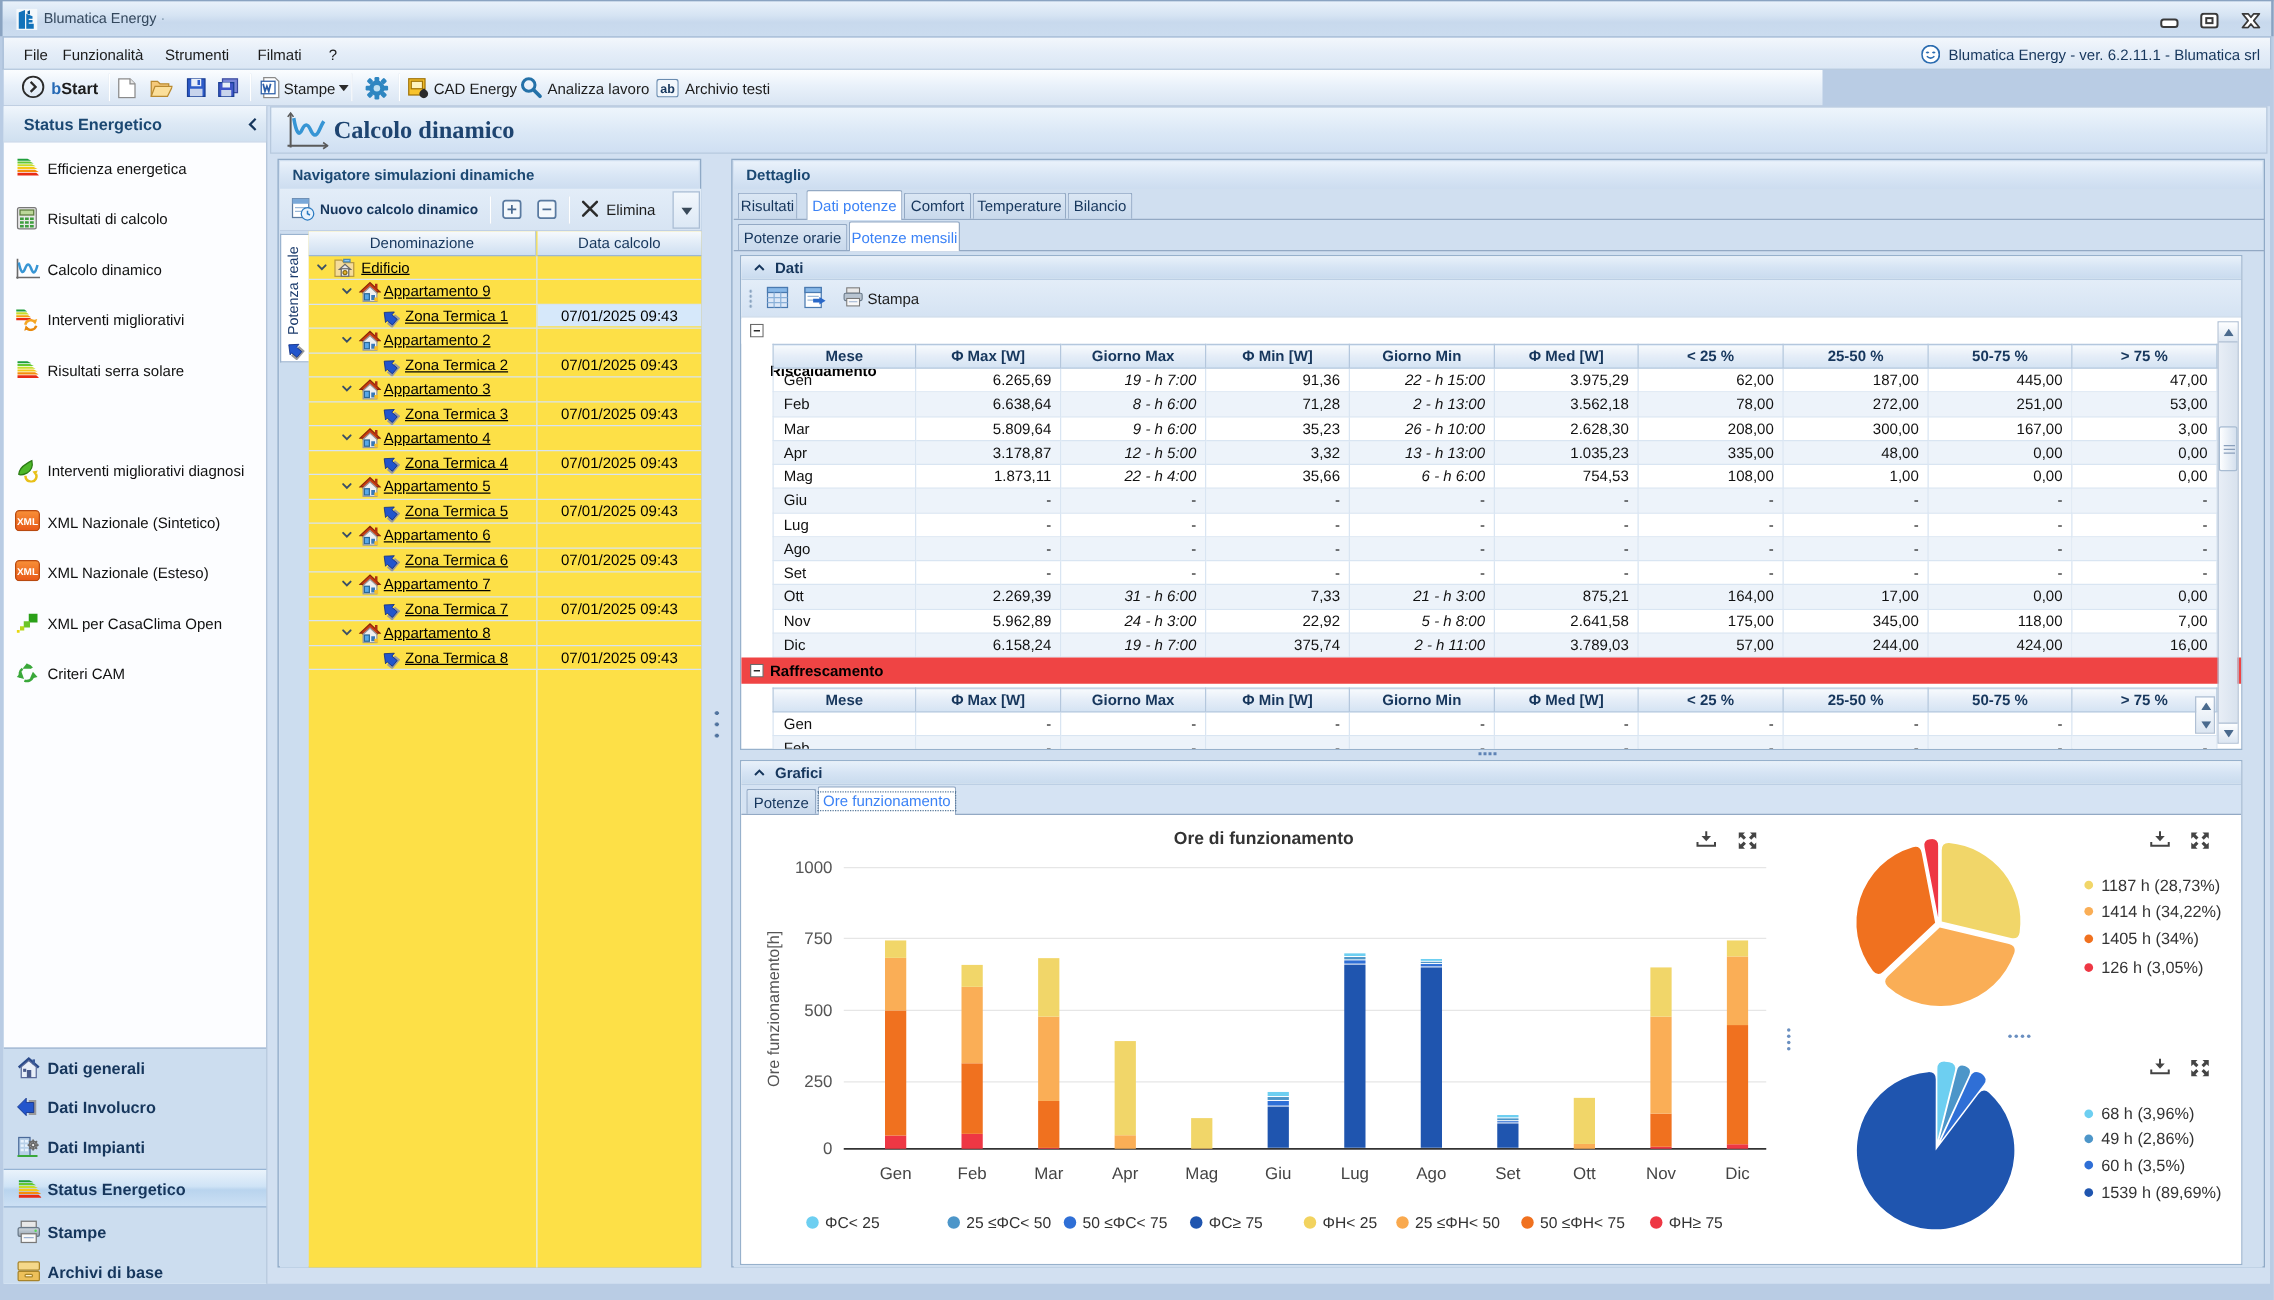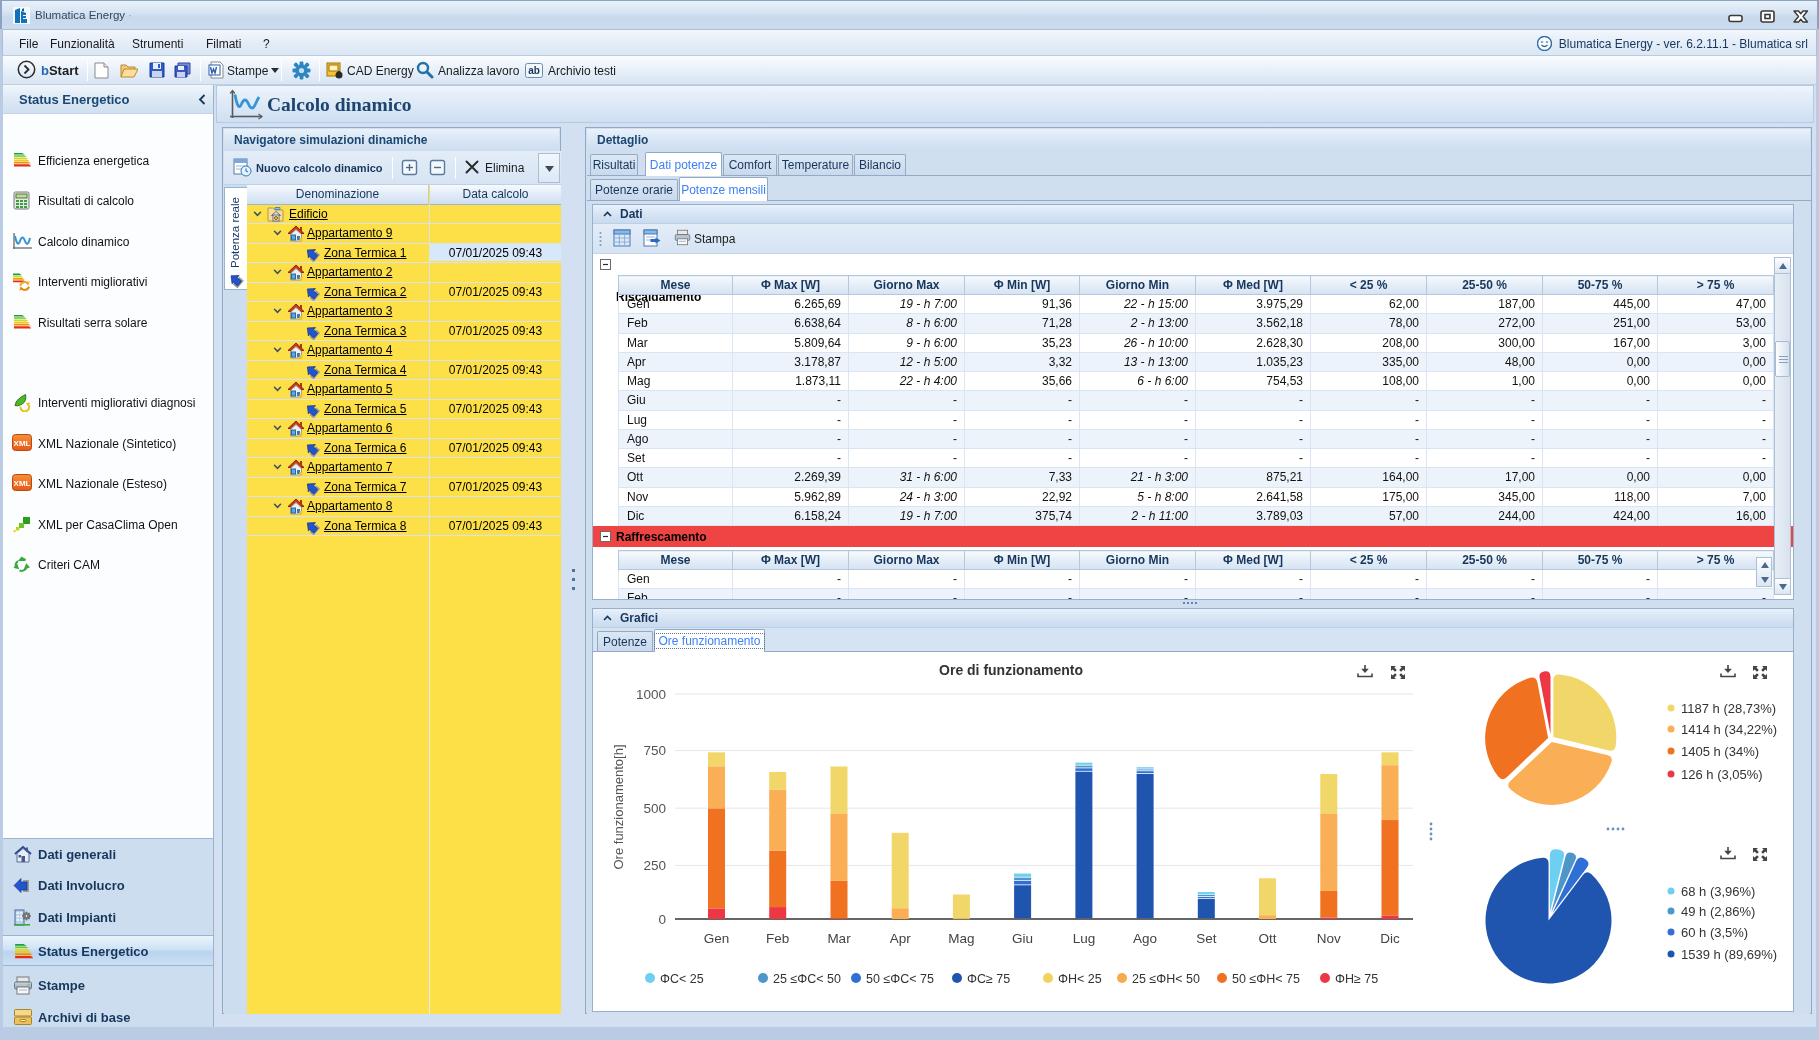--- a/index.html
+++ b/index.html
@@ -2,21 +2,21 @@
 <html><head>
 <meta charset="utf-8">
 <style>
 * { margin:0; padding:0; box-sizing:border-box; }
 html,body { width:1819px; height:1040px; overflow:hidden; }
 body { font-family:"Liberation Sans", sans-serif; font-size:12px; background:#b9cce4; position:relative; }
 .abs { position:absolute; }
 
 #titlebar { left:0; top:0; width:1819px; height:29px; background:linear-gradient(#e9f1fa, #d6e4f3 40%, #c8d9ed 60%, #cbdcef); border-top:1px solid #8aa3c1; border-left:2px solid #8aa3c1; border-right:2px solid #8aa3c1; }
 #menubar { left:2px; top:29px; width:1815px; height:27px; background:linear-gradient(#f3f7fc,#e4edf8 50%,#dbe7f4); border:1px solid #a9bed7; border-bottom:1px solid #b9cbdf; }
-#toolbar { left:3px; top:56px; width:1813px; height:29px; background:linear-gradient(#fbfdff,#e9f1fa 45%,#d9e5f3); border-bottom:1px solid #c0cfe2; }
+#toolbar { left:3px; top:56px; width:1455px; height:29px; background:linear-gradient(#fbfdff,#e9f1fa 45%,#d9e5f3); border-bottom:1px solid #c0cfe2; }
 .tbsep { width:1px; height:22px; background:#c3d2e4; border-right:1px solid #fff; top:3px; }
 .tbtxt { font-size:12px; color:#1c1c1c; top:8px; }
 
 #sidebar { left:3px; top:85px; width:211px; height:942px; background:#fcfdff; border-right:1px solid #9db4d0; }
 #sbhead { left:0; top:0; width:210px; height:29px; background:linear-gradient(#f0f6fc,#dde9f5 50%,#d0e0f0); border-bottom:1px solid #c3d4e8; }
 #sbhead b { position:absolute; left:16px; top:7px; font-size:13px; color:#1b4872; }
 .sbitem { left:0; width:210px; height:40px; }
 .sbitem span { position:absolute; left:35px; top:13px; font-size:12px; color:#111; }
 .sbitem svg { position:absolute; left:9px; top:10px; }
 #sbbottom { left:0; top:753px; width:210px; height:189px; background:#ccddef; border-top:1px solid #9db4d0; }
@@ -168,21 +168,21 @@
   <span class="abs tbtxt" style="left:545px;">Archivio testi</span>
 </div>
 
 <div id="sidebar" class="abs">
   <div id="sbhead" class="abs">
       <b>Status Energetico</b>
     <svg class="abs" style="left:195px;top:9px" width="8" height="11" viewBox="0 0 8 11">
         <path d="M6.5 1 L2 5.5 L6.5 10" fill="none" stroke="#16365c" stroke-width="1.8"></path>
       </svg>
   </div>
-  <div id="sbitems" class="abs" style="left:0;top:29px;width:210px;height:724px;margin-top:26px;">
+  <div id="sbitems" class="abs" style="left:0;top:29px;width:210px;height:724px;">
 <div class="sbitem abs" style="top:1px">
         <svg width="19" height="19" viewBox="0 0 19 19">
 <path d="M2 2 h8 l3 1.6 h-11 Z" fill="#1e9e3c"></path>
 <path d="M2 4.2 h10 l3 1.6 h-13 Z" fill="#64c832"></path>
 <path d="M2 6.4 h11.5 l3 1.6 h-14.5 Z" fill="#c8dc28"></path>
 <path d="M2 8.6 h13 l3 1.6 h-16 Z" fill="#f5c814"></path>
 <path d="M2 10.8 h14 l3 1.8 h-17 Z" fill="#f58c0a"></path>
 <path d="M2 13.2 h15 l2.5 2.2 h-17.5 Z" fill="#e82c14"></path>
 </svg>
         <span>Efficienza energetica</span>

